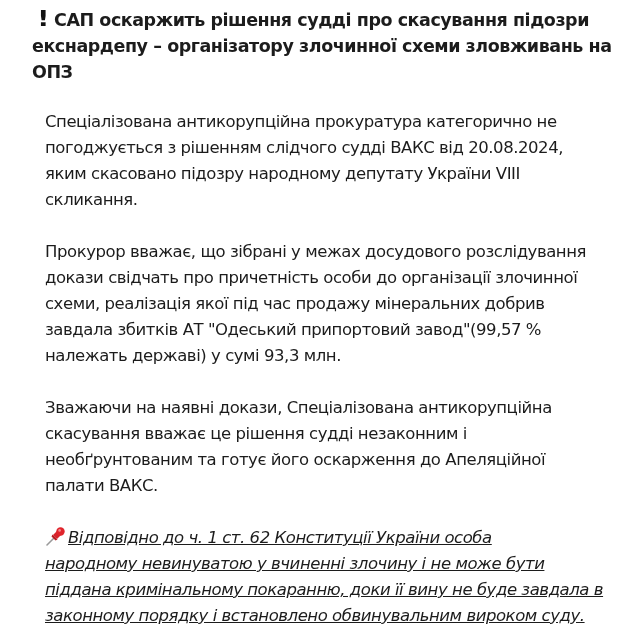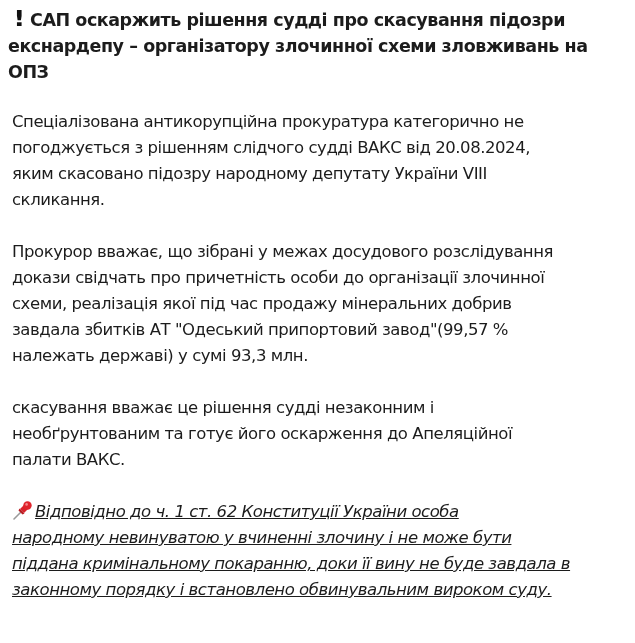--- a/index.html
+++ b/index.html
@@ -9,21 +9,21 @@
   }
   body {
     width: 635px;
     height: 643px;
     overflow: hidden;
     font-family: "DejaVu Sans", "Liberation Sans", sans-serif;
     color: #1c1c1c;
   }
   .post {
     position: relative;
-    padding: 6px 12px 0 8px;
+    padding: 6px 12px 0 32px;
   }
   .title {
     font-weight: bold;
     font-size: 17.5px;
     line-height: 26px;
     letter-spacing: -0.45px;
     margin: 0;
   }
   .title .line { display: block; white-space: nowrap; }
   .excl {
@@ -34,21 +34,21 @@
     width: 16px;
     text-align: center;
     margin-left: 3px;
     margin-right: 3px;
     transform: scaleX(1.2);
   }
   .para {
     font-size: 16.5px;
     line-height: 26px;
     letter-spacing: -0.45px;
-    margin: 4px;
+    margin: 13px;
   }
   .para .line { display: block; white-space: nowrap; }
   .p1 { margin-top: 24px; }
   .p2 { margin-top: 26px; }
   .p3 { margin-top: 26px; }
   .p4 { margin-top: 26px; font-style: italic; text-decoration: underline; }
   .pin {
     display: inline-block;
     width: 22px;
     height: 22px;
@@ -76,20 +76,21 @@
 
   <p class="para p2">
     <span class="line">Прокурор вважає, що зібрані у межах досудового розслідування</span>
     <span class="line">докази свідчать про причетність особи до організації злочинної</span>
     <span class="line">схеми, реалізація якої під час продажу мінеральних добрив</span>
     <span class="line">завдала збитків АТ "Одеський припортовий завод"(99,57 %</span>
     <span class="line">належать державі) у сумі 93,3 млн.</span>
   </p>
 
   <p class="para p3">
+    <span class="line">Зважаючи на наявні докази, Спеціалізована антикорупційна</span>
     <span class="line">скасування вважає це рішення судді незаконним і</span>
     <span class="line">необґрунтованим та готує його оскарження до Апеляційної</span>
     <span class="line">палати ВАКС.</span>
   </p>
 
   <p class="para p4">
     <span class="line"><span class="pin"><svg width="22" height="22" viewBox="0 0 22 22">
             <line x1="2" y1="20" x2="10" y2="12" stroke="#9a9a9a" stroke-width="1.6" stroke-linecap="round"></line>
             <path d="M8 10 L12 14 L17 9 L13 5 Z" fill="#d8232b"></path>
             <circle cx="15.5" cy="6.5" r="4.2" fill="#e0242c"></circle>

